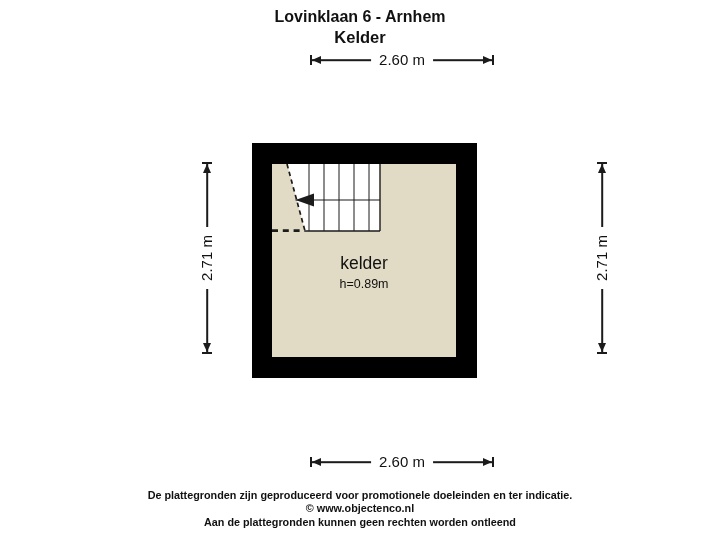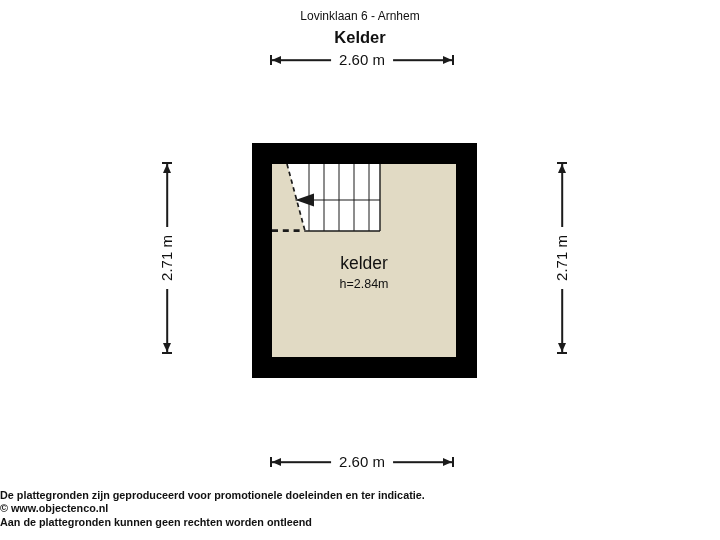--- a/index.html
+++ b/index.html
@@ -5,33 +5,33 @@
   :root{
     --wall:#000000; --floor:#e1dac4; --stairs:#ffffff; --line:#1b1b1b; --bg:#ffffff; --text:#111111;
   }
   *{margin:0;padding:0;box-sizing:border-box;}
   html,body{background:#fff;}
   body{font-family:"Liberation Sans","DejaVu Sans",sans-serif;color:var(--text);}
   .canvas{position:relative;width:720px;height:540px;background:var(--bg);overflow:hidden;}
 
   
   .header{position:absolute;left:0;top:6px;width:720px;text-align:center;}
-  .title{font-size:12px;font-weight:normal;line-height:21px;color:var(--text);}
+  .title{font-size:16px;font-weight:bold;line-height:21px;color:var(--text);}
   .subtitle{font-size:16.5px;font-weight:bold;line-height:21px;color:var(--text);}
 
   
   .plan{position:absolute;left:252px;top:143px;width:225px;height:235px;background:var(--wall);}
   .floor{position:absolute;left:20px;top:21px;width:184px;height:193px;background:var(--floor);}
   .stairs-svg{position:absolute;left:20px;top:21px;width:184px;height:193px;}
   .room-label-wrap{position:absolute;left:20px;top:110px;width:184px;text-align:center;}
   .room-name{font-size:17.5px;line-height:21px;color:var(--text);}
   .room-height{font-size:12.5px;line-height:15px;margin-top:3px;color:var(--text);}
 
   
-  .dim{position:absolute;}
+  .dim{position:absolute;margin-left:40px;}
   .dim-h{height:14px;}
   .dim-h .dim-line{position:absolute;left:1px;right:1px;top:50%;height:1.6px;transform:translateY(-50%);background:var(--line);}
   .dim-h .tick{position:absolute;top:50%;width:1.8px;height:10px;transform:translateY(-50%);background:var(--line);}
   .dim-h .tick.t-l{left:0;}
   .dim-h .tick.t-r{right:0;}
   .dim-h .ah{position:absolute;top:50%;width:0;height:0;transform:translateY(-50%);}
   .dim-h .ah-left{left:2px;border-top:4.5px solid transparent;border-bottom:4.5px solid transparent;border-right:9px solid var(--line);}
   .dim-h .ah-right{right:2px;border-top:4.5px solid transparent;border-bottom:4.5px solid transparent;border-left:9px solid var(--line);}
 
   .dim-v{width:14px;}
@@ -42,21 +42,21 @@
   .dim-v .ah{position:absolute;left:50%;width:0;height:0;transform:translateX(-50%);}
   .dim-v .ah-up{top:2px;border-left:4.5px solid transparent;border-right:4.5px solid transparent;border-bottom:9px solid var(--line);}
   .dim-v .ah-down{bottom:2px;border-left:4.5px solid transparent;border-right:4.5px solid transparent;border-top:9px solid var(--line);}
 
   .dim-label{position:absolute;left:50%;top:50%;transform:translate(-50%,-50%);
     background:#ffffff;border-radius:8px;padding:1px 8px;font-size:15px;line-height:20px;
     white-space:nowrap;color:var(--text);}
   .dim-v .dim-label{transform:translate(-50%,-50%) rotate(-90deg);}
 
   
-  .footer{position:absolute;left:0;top:489px;width:720px;font-weight:bold;font-size:10.8px;line-height:13.4px;color:var(--text);}
+  .footer{position:absolute;left:0;top:489px;width:720px;text-align:center;font-weight:bold;font-size:10.8px;line-height:13.4px;color:var(--text);}
 </style>
 </head>
 <body>
 
 <div class="canvas">
 
   <div class="header">
     <div class="title">Lovinklaan 6 - Arnhem</div>
     <div class="subtitle">Kelder</div>
   </div>
@@ -108,21 +108,21 @@
 
       <polygon points="23.5,36 42,29.5 42,42.5" fill="var(--line)"></polygon>
 
       <line x1="15" y1="0" x2="33" y2="67" stroke="var(--line)" stroke-width="1.7" stroke-dasharray="4.5 3.5"></line>
 
       <line x1="0" y1="66.6" x2="33" y2="66.6" stroke="var(--line)" stroke-width="2.7" stroke-dasharray="6 4.8"></line>
     </svg>
 
     <div class="room-label-wrap">
       <div class="room-name">kelder</div>
-      <div class="room-height">h=2.84m</div>
+      <div class="room-height">h=0.89m</div>
     </div>
   </div>
 
   <div class="dim dim-h" style="left:270px;top:455px;width:184px;">
     <span class="tick t-l"></span>
     <span class="ah ah-left"></span>
     <span class="dim-line"></span>
     <span class="ah ah-right"></span>
     <span class="tick t-r"></span>
     <span class="dim-label">2.60 m</span>

